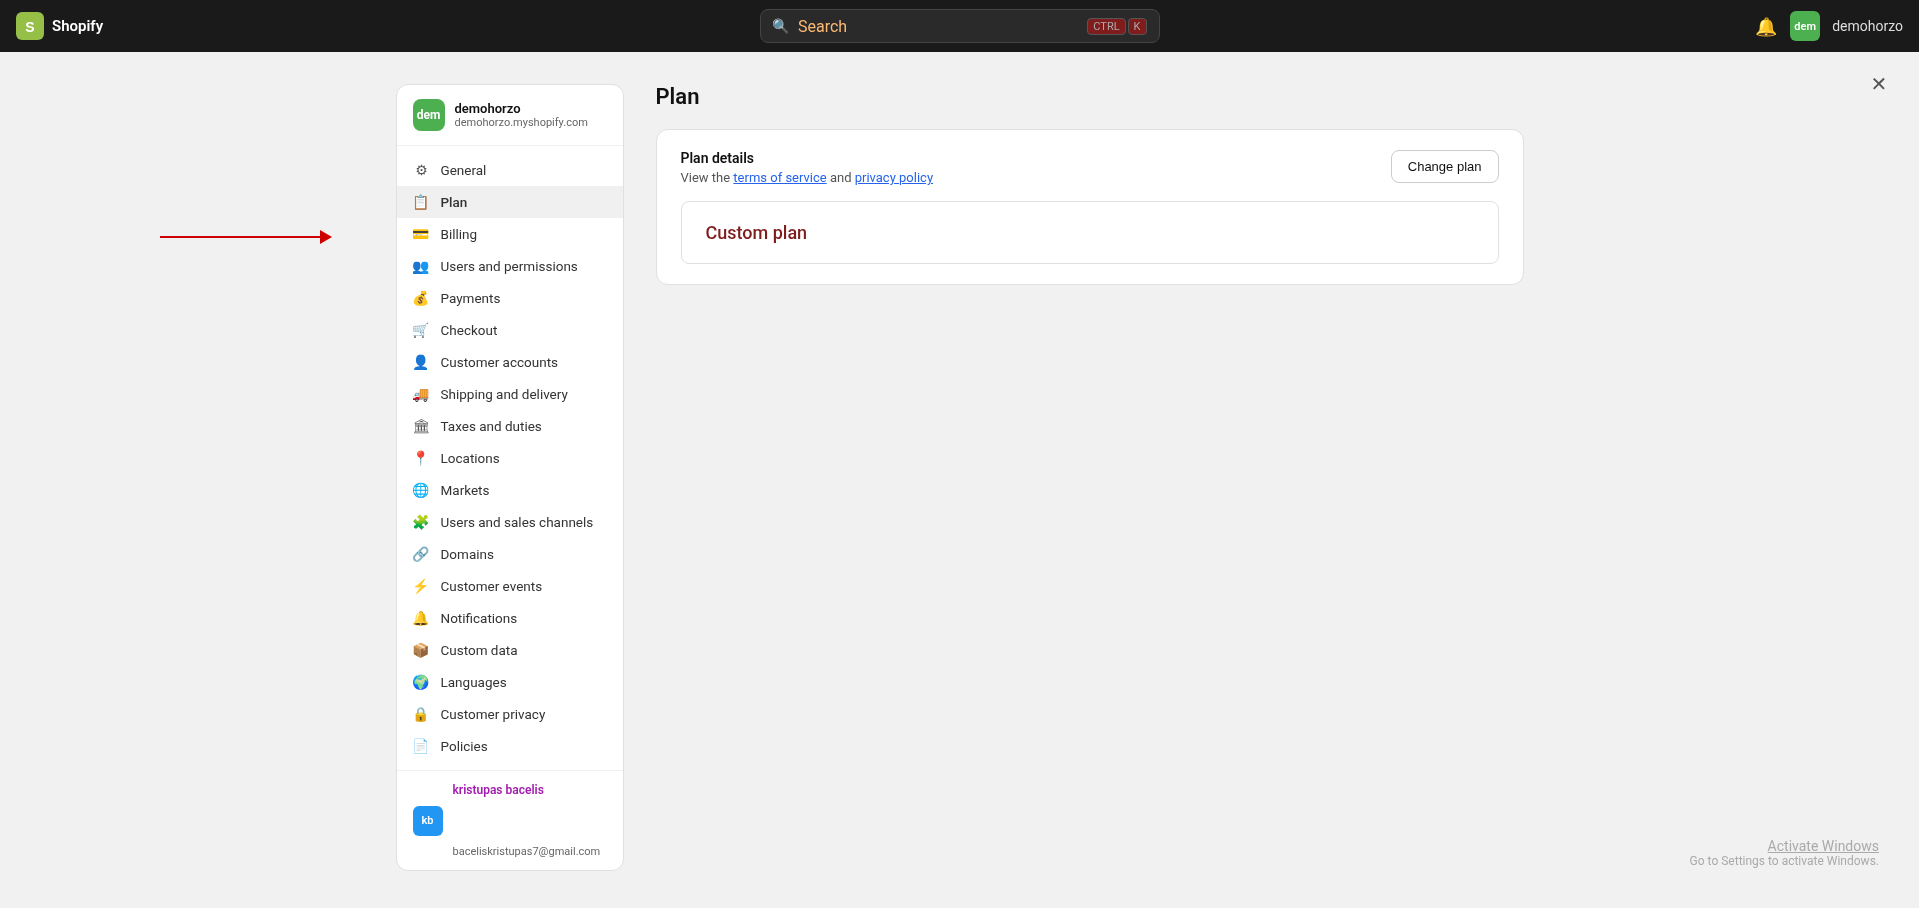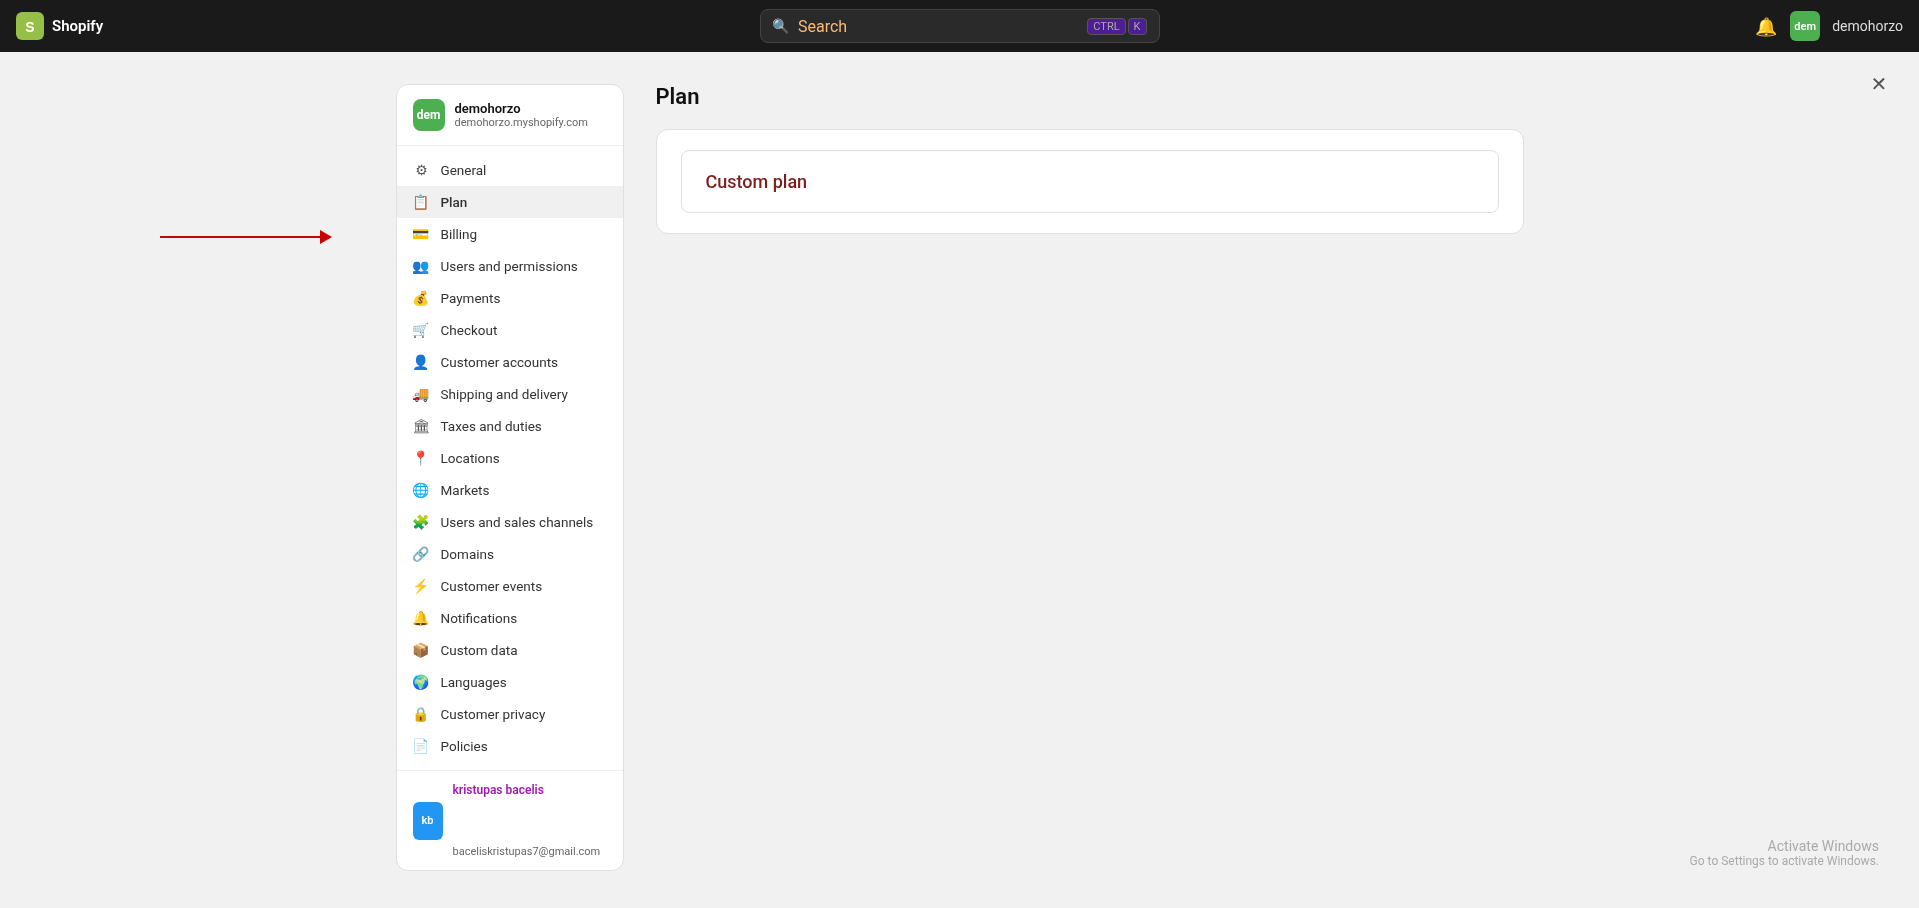--- a/index.html
+++ b/index.html
@@ -51,21 +51,21 @@
       color: #fdba74;
       flex: 1;
       font-size: 16px;
     }
     .search-shortcut {
       display: flex;
       gap: 2px;
       align-items: center;
     }
     .shortcut-key {
-      background: #4c1d95;
+      background: #7f1d1d;
       border: 1px solid #555;
       border-radius: 4px;
       color: #aaa;
       font-size: 11px;
       padding: 1px 5px;
     }
     .topnav-right {
       margin-left: auto;
       display: flex;
       align-items: center;
@@ -211,21 +211,21 @@
 
     .sidebar-footer {
       border-top: 1px solid #f0f0f0;
       padding: 12px 16px;
       display: flex;
       align-items: center;
       gap: 10px;
     }
     .user-avatar {
       width: 30px;
-      height: 38px;
+      height: 30px;
       border-radius: 6px;
       background: #2196F3;
       display: flex;
       align-items: center;
       justify-content: center;
       color: white;
       font-size: 11px;
       font-weight: 600;
     }
     .user-info .user-name {
@@ -307,20 +307,21 @@
       bottom: 40px;
       right: 40px;
       color: #aaa;
       font-size: 13px;
       text-align: right;
       pointer-events: none;
     }
     .activate-windows .title {
       font-weight: 400;
       font-size: 14px;
+      text-decoration: underline;
     }
     .activate-windows .subtitle {
       font-size: 12px;
     }
   </style>
 </head>
 <body>
 
 <nav class="topnav">
   <div class="topnav-logo">
@@ -451,20 +452,29 @@
         <div class="user-name">kristupas bacelis</div>
         <div class="user-email">baceliskristupas7@gmail.com</div>
       </div>
     </div>
   </div>
 
   <div class="main-content">
     <h1 class="page-title">Plan</h1>
 
     <div class="plan-card">
+      <div class="plan-card-header">
+        <div>
+          <div class="plan-details-title">Plan details</div>
+          <div class="plan-details-subtitle">
+            <span>View the </span><a href="#">terms of service</a><span> and </span><a href="#">privacy policy</a>
+          </div>
+        </div>
+        <button class="change-plan-btn">Change plan</button>
+      </div>
 
       <div class="custom-plan-box">
         <span class="custom-plan-text">Custom plan</span>
       </div>
     </div>
   </div>
 
 </div>
 
 <div class="activate-windows">

